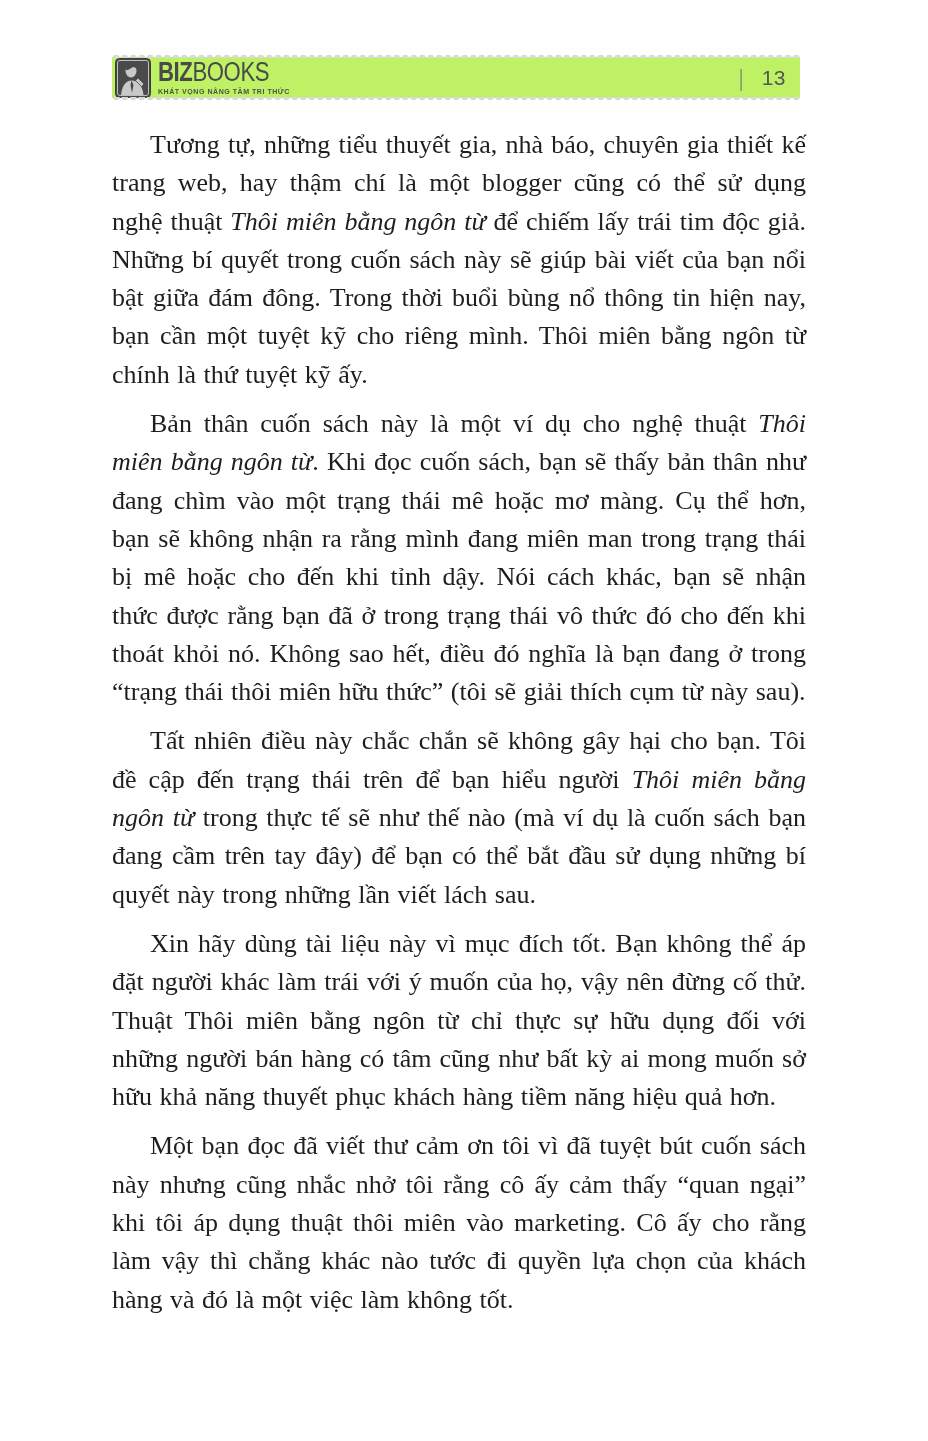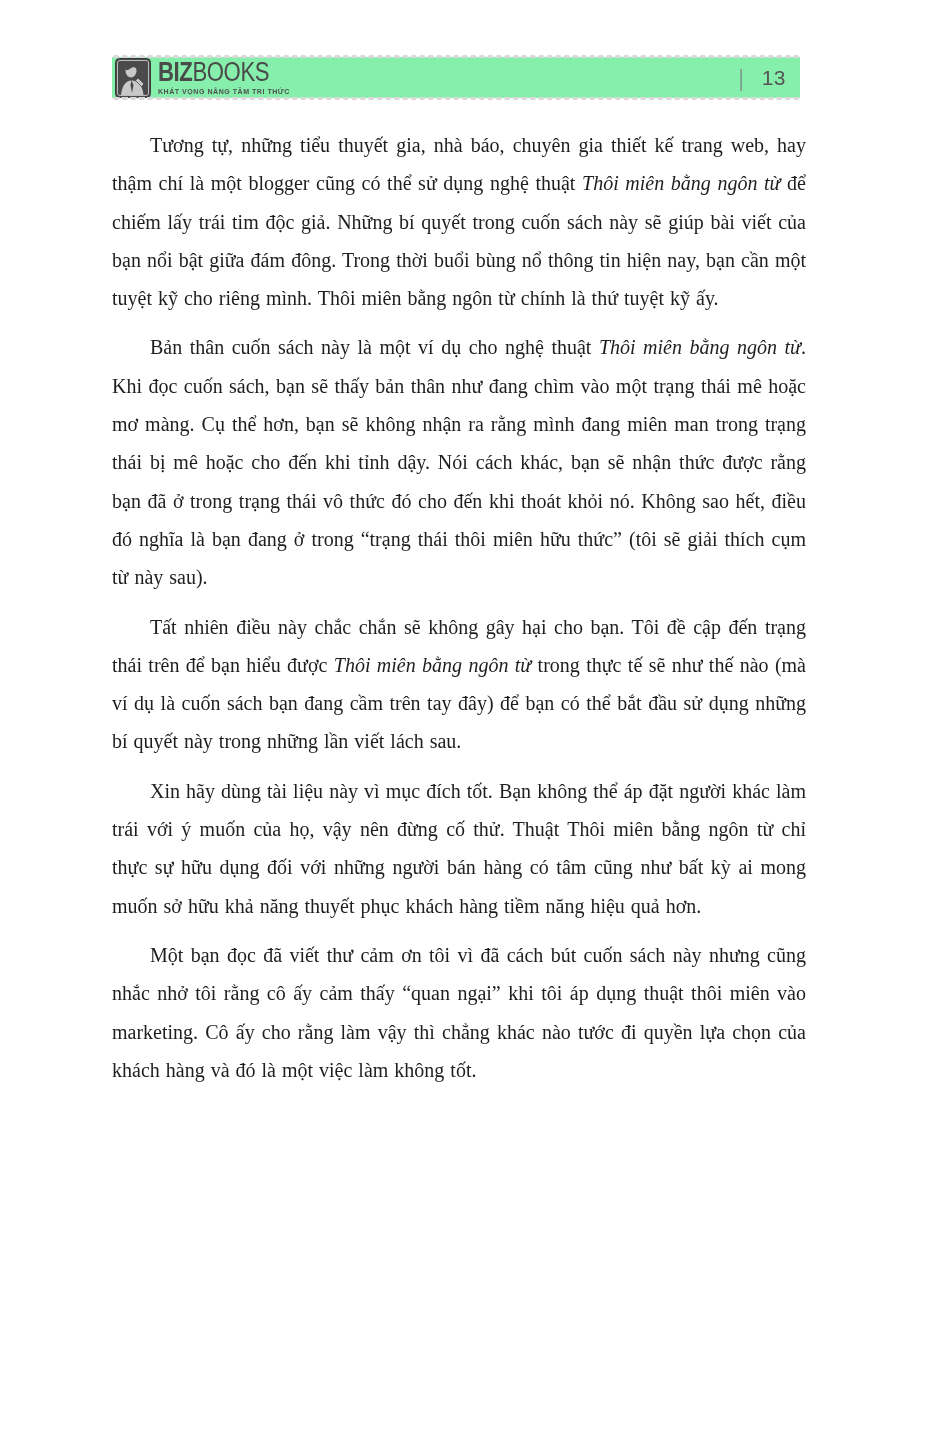--- a/index.html
+++ b/index.html
@@ -13,21 +13,21 @@
     font-family: "Liberation Serif", "DejaVu Serif", serif;
   }
 
   
   .header-bar {
     position: absolute;
     left: 112px;
     top: 57px;
     width: 688px;
     height: 41px;
-    background: #86efac;
+    background: #bef264;
     display: flex;
     align-items: center;
     justify-content: space-between;
     padding: 0 14px 0 3px;
   }
   .perf { position: absolute; left: 0; right: 0; height: 5px; background-repeat: repeat-x; }
   .perf-top {
     top: -4px;
     background-image: radial-gradient(circle at 4.25px 5px, #d9d9d9 3.1px, rgba(217,217,217,0) 3.6px);
     background-size: 8.5px 5px;
@@ -83,21 +83,21 @@
 
   
   .body-text {
     position: absolute;
     left: 112px;
     top: 126px;
     width: 694px;
     color: #1e1e1e;
   }
   .body-text p {
-    font-size: 20px;
+    font-size: 26px;
     line-height: 38.3px;
     text-align: justify;
     text-indent: 38px;
     margin-bottom: 11px;
     word-spacing: 1px;
   }
   .body-text p span.it { font-style: italic; }
 </style>
 </head>
 <body>
@@ -128,18 +128,18 @@
 
     <div class="page-num">
       <span class="sep">|</span>
       <span class="num">13</span>
     </div>
   </div>
 
   <main class="body-text">
       <p><span>Tương tự, những tiểu thuyết gia, nhà báo, chuyên gia thiết kế trang web, hay thậm chí là một blogger cũng có thể sử dụng nghệ thuật </span><span class="it">Thôi miên bằng ngôn từ</span><span> để chiếm lấy trái tim độc giả. Những bí quyết trong cuốn sách này sẽ giúp bài viết của bạn nổi bật giữa đám đông. Trong thời buổi bùng nổ thông tin hiện nay, bạn cần một tuyệt kỹ cho riêng mình. Thôi miên bằng ngôn từ chính là thứ tuyệt kỹ ấy.</span></p>
       <p><span>Bản thân cuốn sách này là một ví dụ cho nghệ thuật </span><span class="it">Thôi miên bằng ngôn từ</span><span>. Khi đọc cuốn sách, bạn sẽ thấy bản thân như đang chìm vào một trạng thái mê hoặc mơ màng. Cụ thể hơn, bạn sẽ không nhận ra rằng mình đang miên man trong trạng thái bị mê hoặc cho đến khi tỉnh dậy. Nói cách khác, bạn sẽ nhận thức được rằng bạn đã ở trong trạng thái vô thức đó cho đến khi thoát khỏi nó. Không sao hết, điều đó nghĩa là bạn đang ở trong “trạng thái thôi miên hữu thức” (tôi sẽ giải thích cụm từ này sau).</span></p>
-      <p><span>Tất nhiên điều này chắc chắn sẽ không gây hại cho bạn. Tôi đề cập đến trạng thái trên để bạn hiểu được </span><span class="it">Thôi miên bằng ngôn từ</span><span> trong thực tế sẽ như thế nào (mà ví dụ là cuốn sách bạn đang cầm trên tay đây) để bạn có thể bắt đầu sử dụng những bí quyết này trong những lần viết lách sau.</span></p>
+      <p><span>Tất nhiên điều này chắc chắn sẽ không gây hại cho bạn. Tôi đề cập đến trạng thái trên để bạn hiểu người </span><span class="it">Thôi miên bằng ngôn từ</span><span> trong thực tế sẽ như thế nào (mà ví dụ là cuốn sách bạn đang cầm trên tay đây) để bạn có thể bắt đầu sử dụng những bí quyết này trong những lần viết lách sau.</span></p>
       <p><span>Xin hãy dùng tài liệu này vì mục đích tốt. Bạn không thể áp đặt người khác làm trái với ý muốn của họ, vậy nên đừng cố thử. Thuật Thôi miên bằng ngôn từ chỉ thực sự hữu dụng đối với những người bán hàng có tâm cũng như bất kỳ ai mong muốn sở hữu khả năng thuyết phục khách hàng tiềm năng hiệu quả hơn.</span></p>
-      <p><span>Một bạn đọc đã viết thư cảm ơn tôi vì đã cách bút cuốn sách này nhưng cũng nhắc nhở tôi rằng cô ấy cảm thấy “quan ngại” khi tôi áp dụng thuật thôi miên vào marketing. Cô ấy cho rằng làm vậy thì chẳng khác nào tước đi quyền lựa chọn của khách hàng và đó là một việc làm không tốt.</span></p>
+      <p><span>Một bạn đọc đã viết thư cảm ơn tôi vì đã tuyệt bút cuốn sách này nhưng cũng nhắc nhở tôi rằng cô ấy cảm thấy “quan ngại” khi tôi áp dụng thuật thôi miên vào marketing. Cô ấy cho rằng làm vậy thì chẳng khác nào tước đi quyền lựa chọn của khách hàng và đó là một việc làm không tốt.</span></p>
     </main>
 
 </div>
 
 </body></html>

